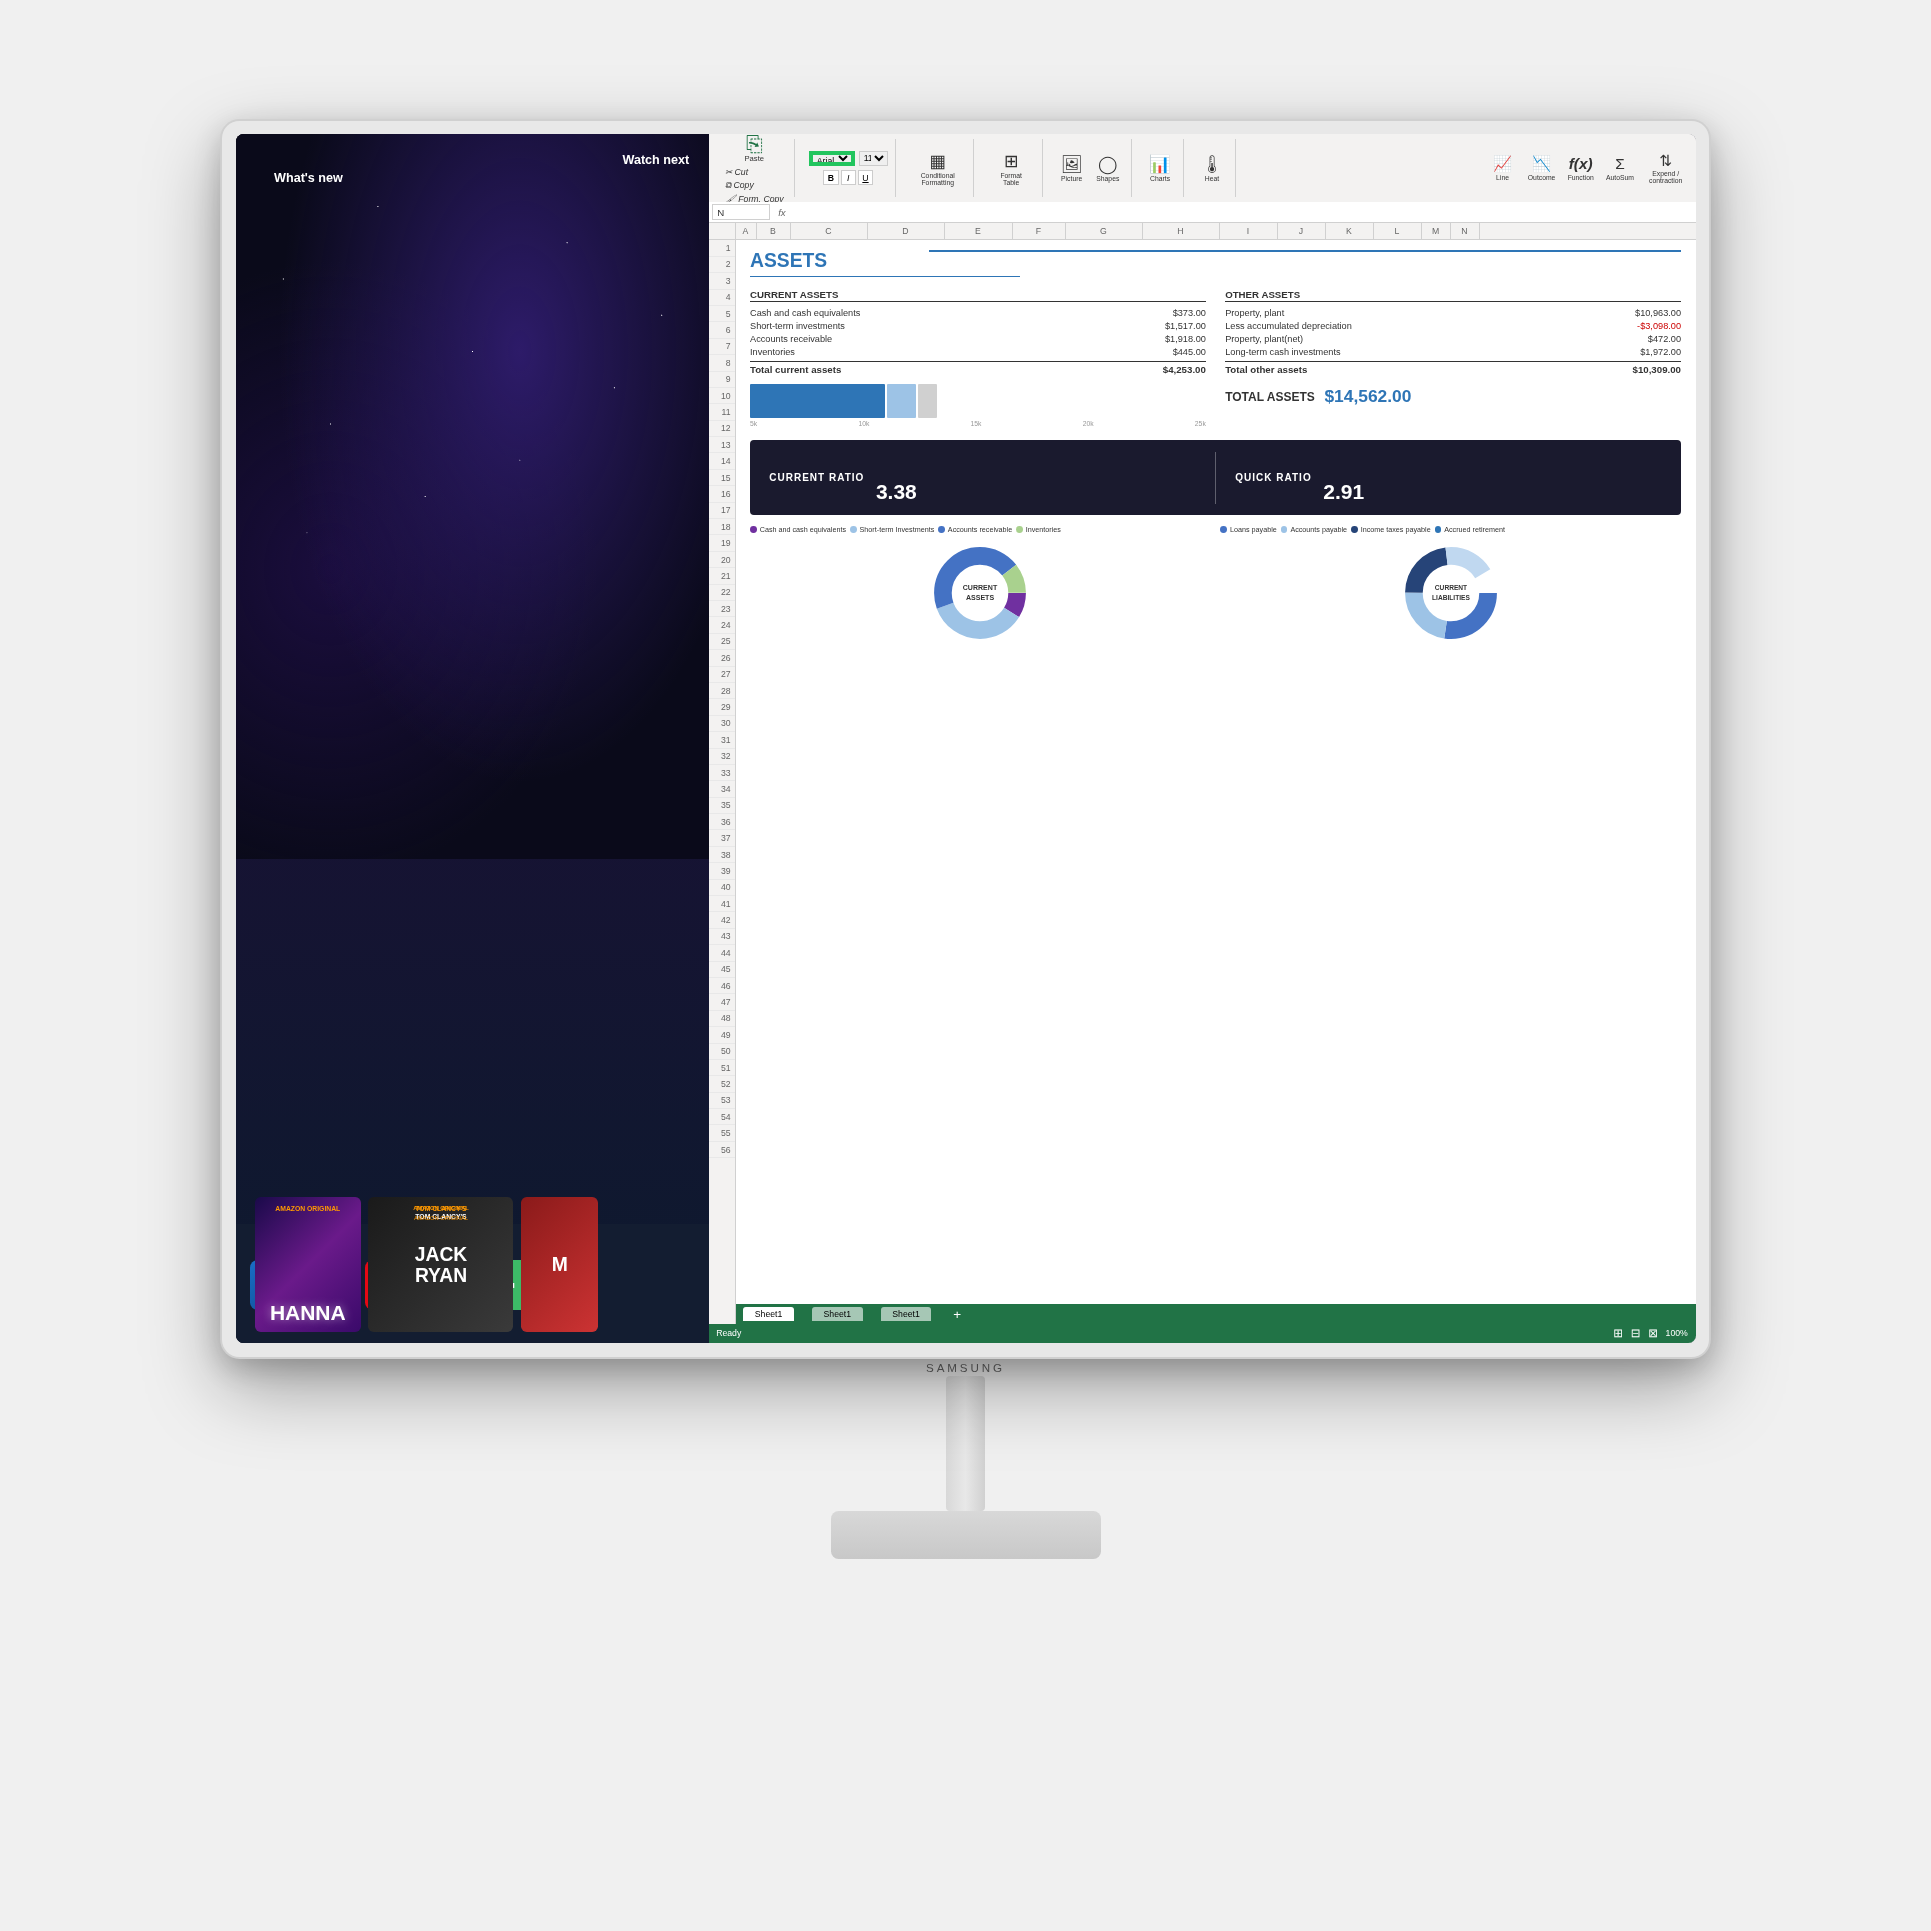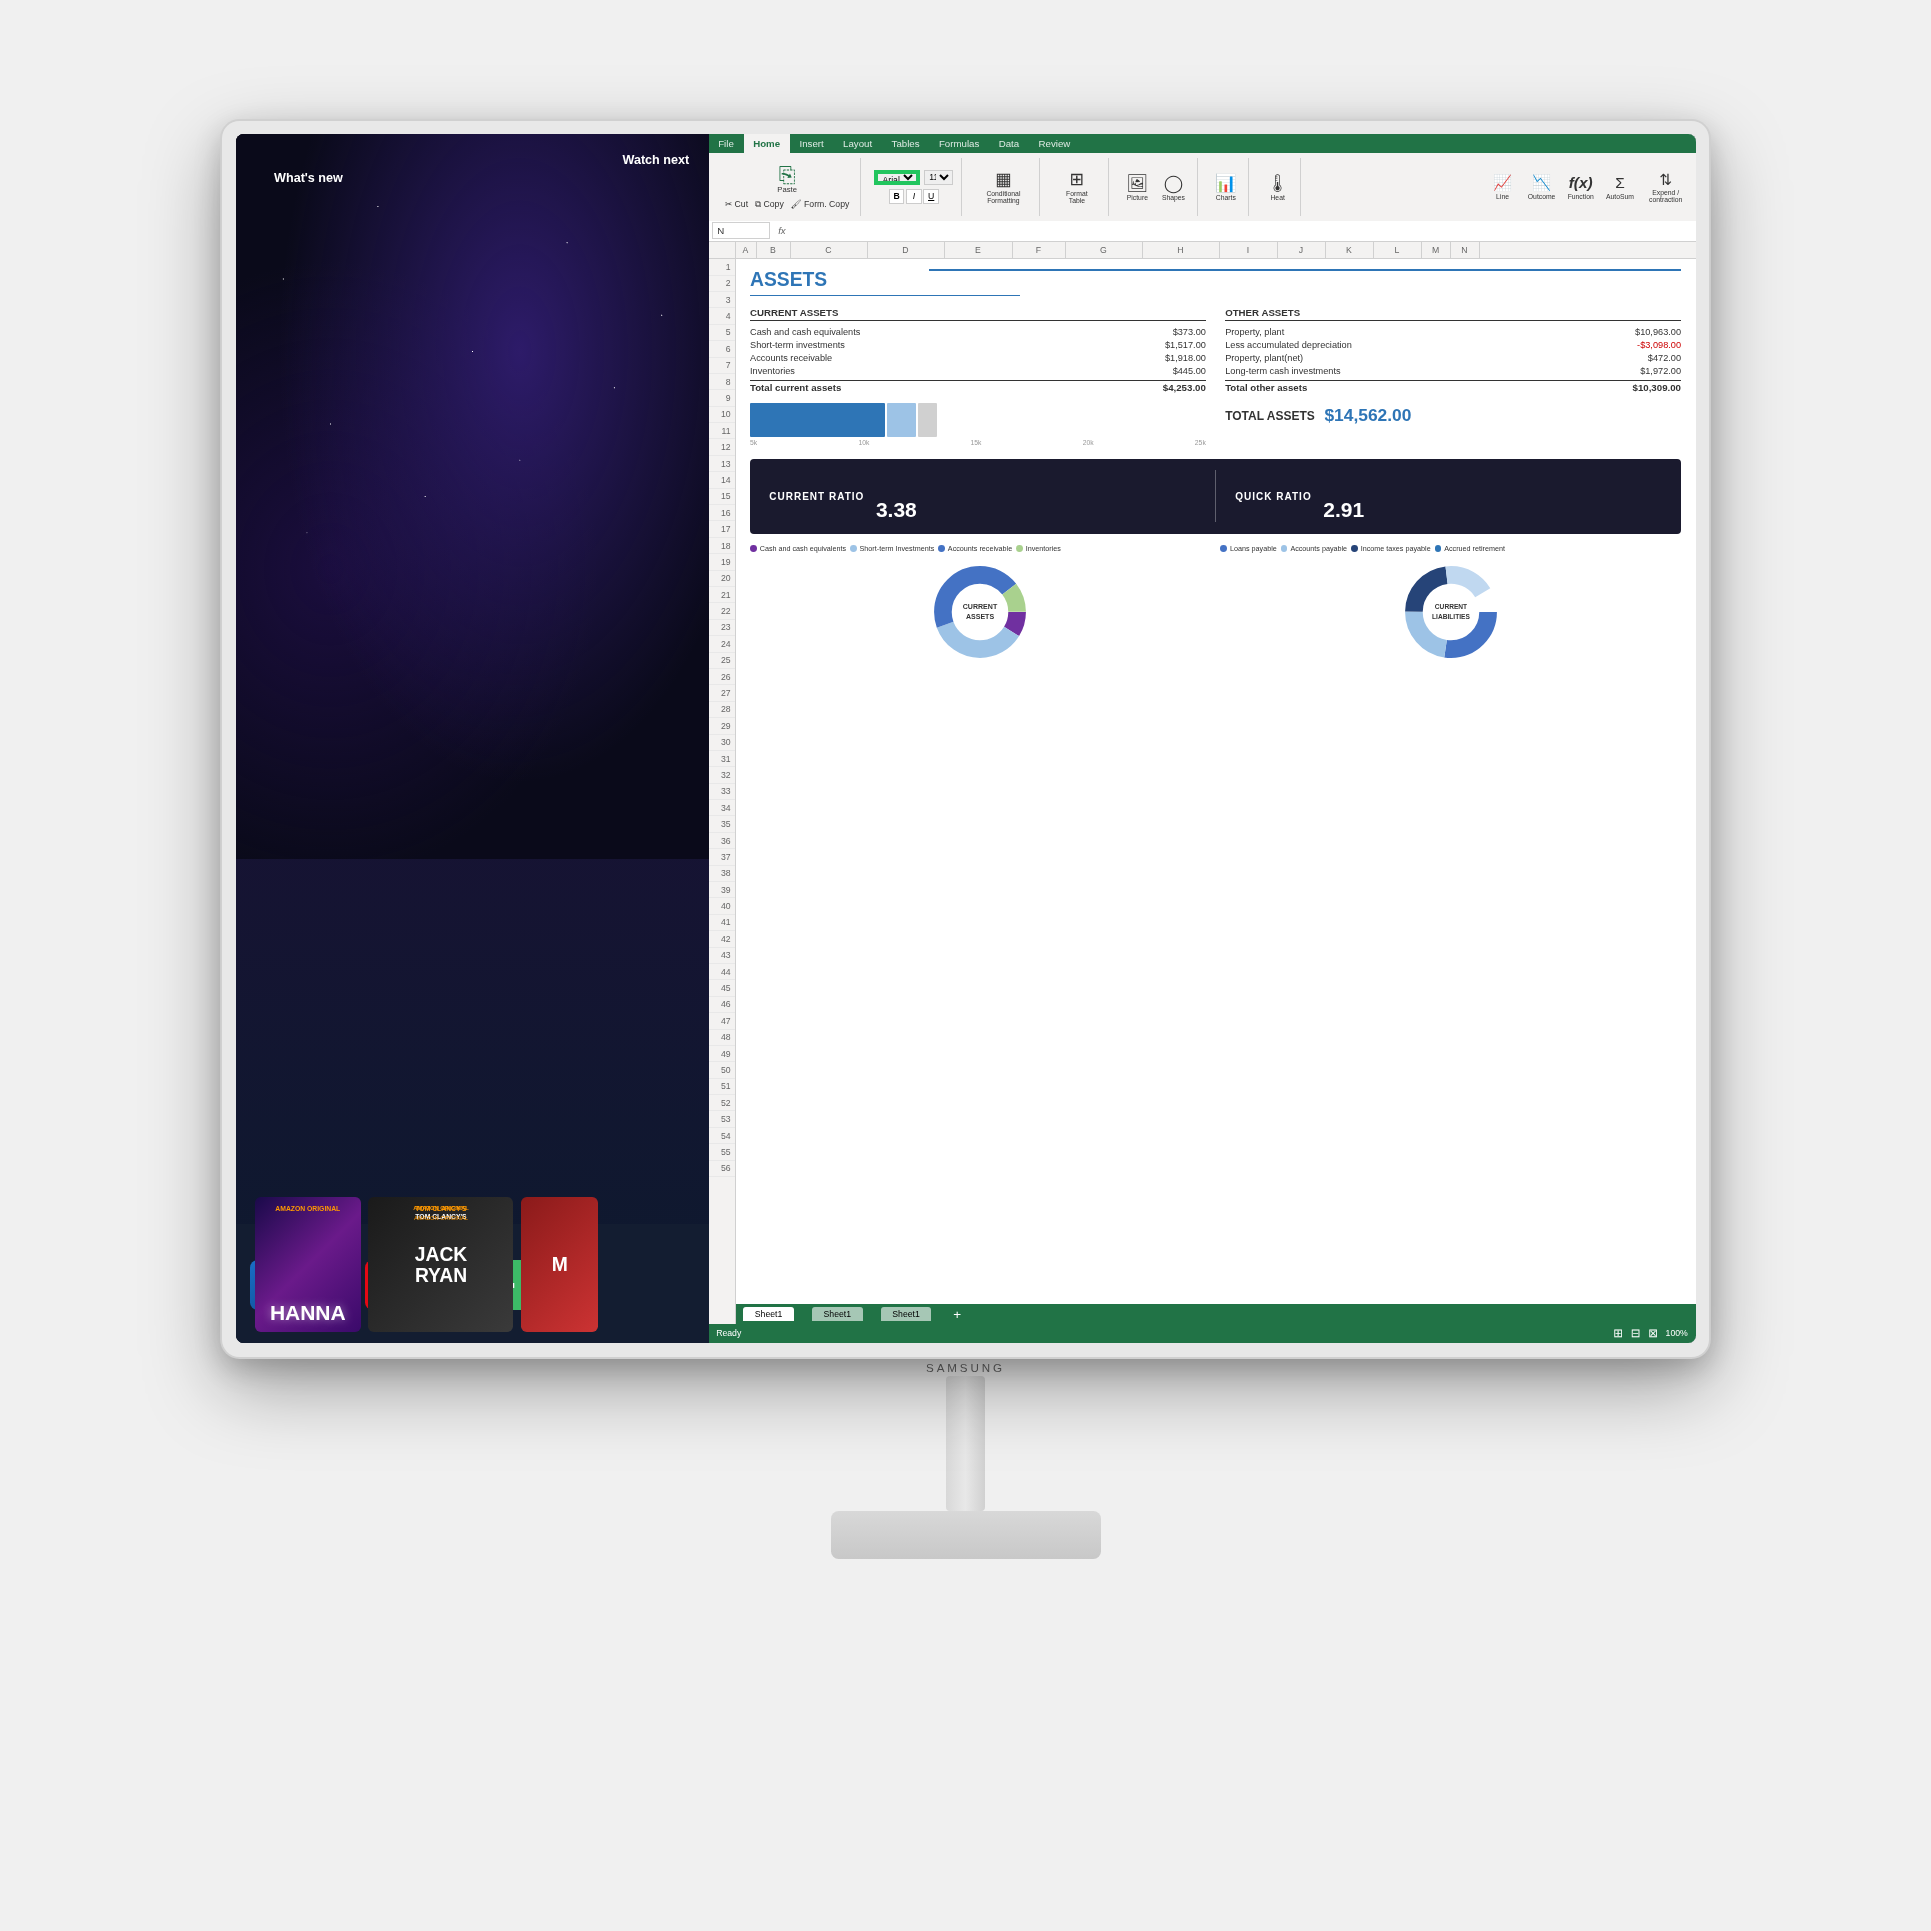--- a/index.html
+++ b/index.html
@@ -814,39 +814,29 @@
             </div>
             <span class="tv-on-now">On Now</span>
           </div>
 
         </div>
       </div>
 
       <div class="excel-side">
 
 
-        <div class="excel-tabs">
-          <div class="excel-tab">File</div>
-          <div class="excel-tab active">Home</div>
-          <div class="excel-tab">Insert</div>
-          <div class="excel-tab">Layout</div>
-          <div class="excel-tab">Tables</div>
-          <div class="excel-tab">Formulas</div>
-          <div class="excel-tab">Data</div>
-          <div class="excel-tab">Review</div>
-        </div>
 
         <div class="excel-ribbon-content">
 
           <div class="ribbon-group">
             <div class="ribbon-btn-large">
               <span class="icon" style="font-size:21px;color:#217346;">⎘</span>
               <span style="font-size:7.7px;">Paste</span>
             </div>
-            <div style="display:flex;flex-direction:row;gap:1px;">
+            <div style="display:flex;flex-direction:column;gap:1px;font-style:italic;">
               <span class="ribbon-btn-small">✂ Cut</span>
               <span class="ribbon-btn-small">⧉ Copy</span>
               <span class="ribbon-btn-small">🖌 Form. Copy</span>
             </div>
           </div>
 
           <div class="ribbon-group">
             <div style="display:flex;gap:3.9px;align-items:center;margin-bottom:1.9px;">
               <select style="font-size:8.7px;border:4px solid #22c55e;height:15.4px;">
                 <option>Arial</option>

